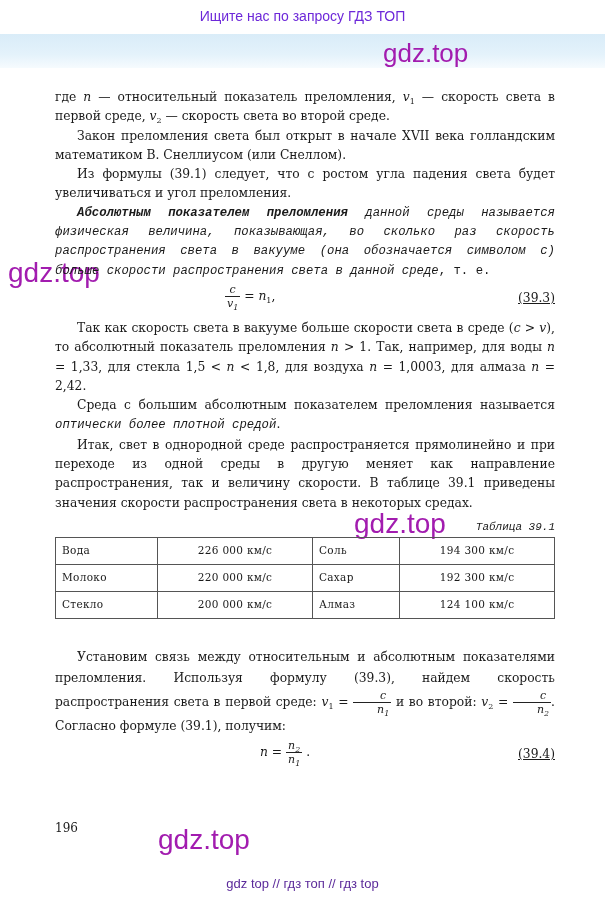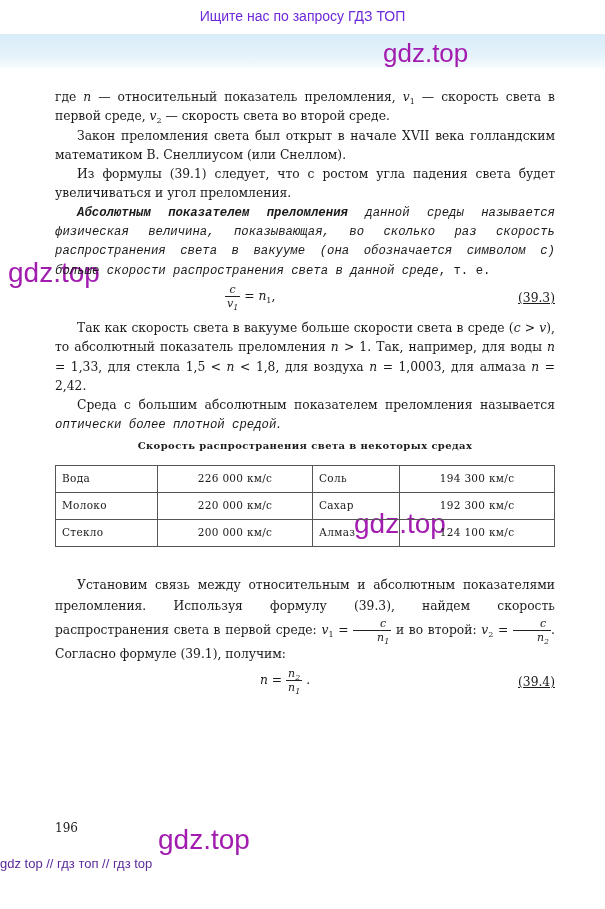--- a/index.html
+++ b/index.html
@@ -20,21 +20,21 @@
   .frac .num { display:block; border-bottom:1px solid #222; padding:0 2px; }
   .frac .den { display:block; padding:0 2px; }
   .eqnum { position:absolute; right:0; top:8px;text-decoration:underline; }
   .tcap-row { position:relative; height:24px; }
   .tcap { position:absolute; right:0; top:4px; font-size:11px; }
   .ttitle { text-align:center; font-weight:bold; font-size:10px; letter-spacing:0.4px; margin:0 0 10px 0; }
   table { border-collapse:collapse; width:500px; font-size:10.5px; letter-spacing:0.3px; }
   td { border:1px solid #555; height:26px; padding:0 6px; }
   td.val { text-align:center; }
   .pnum { position:absolute; left:55px; top:821px; font-size:12px; }
-  .footer { position:absolute; left:0; top:856px; width:605px; font-family:"Liberation Sans", sans-serif; font-size:13px; color:#5b2a9a; }
+  .footer { position:absolute; left:0; top:876px; width:605px; text-align:center; font-family:"Liberation Sans", sans-serif; font-size:13px; color:#5b2a9a; }
 </style>
 </head>
 <body>
 
 <div class="top-banner"><span>Ищите нас по запросу ГДЗ ТОП</span></div>
 <div class="band"></div>
 
 <div class="wm" style="left:383px;top:40px;">gdz.top</div>
 <div class="wm" style="left:8px;top:259px;font-size:28px;">gdz.top</div>
 <div class="wm" style="left:354px;top:510px;font-size:28px;">gdz.top</div>
@@ -54,22 +54,25 @@
       <span class="frac m"><span class="num">c</span><span class="den"><span>v</span><sub>1</sub></span></span><span class="m"> = n</span><sub>1</sub><span>,</span>
     </div>
     <span class="eqnum">(39.3)</span>
   </div>
   <p class="p ind">
     <span>Так как скорость света в вакууме больше скорости света в среде (</span><span class="m">c &gt; v</span><span>), то абсолютный показатель преломления </span><span class="m">n</span><span> &gt; 1. Так, например, для воды </span><span class="m">n</span><span> = 1,33, для стекла 1,5 &lt; </span><span class="m">n</span><span> &lt; 1,8, для воздуха </span><span class="m">n</span><span> = 1,0003, для алмаза </span><span class="m">n</span><span> = 2,42.</span>
   </p>
   <p class="p ind">
     <span>Среда с большим абсолютным показателем преломления называется </span><span class="it">оптически более плотной средой</span><span>.</span>
   </p>
+  <p class="p ind">Итак, свет в однородной среде распространяется прямолинейно и при переходе из одной среды в другую меняет как направление распространения, так и величину скорости. В таблице 39.1 приведены значения скорости распространения света в некоторых средах.</p>
 
-  <p class="ttitle">Скорость распространения света в некоторых средах</p>
+  <div class="tcap-row">
+    <span class="tcap"><span class="it">Таблица 39.1</span></span>
+  </div>
   <table>
     <tbody>
       <tr>
           <td>Вода</td>
           <td class="val">226 000 км/с</td>
           <td>Соль</td>
           <td class="val">194 300 км/с</td>
         </tr>
       <tr>
           <td>Молоко</td>

